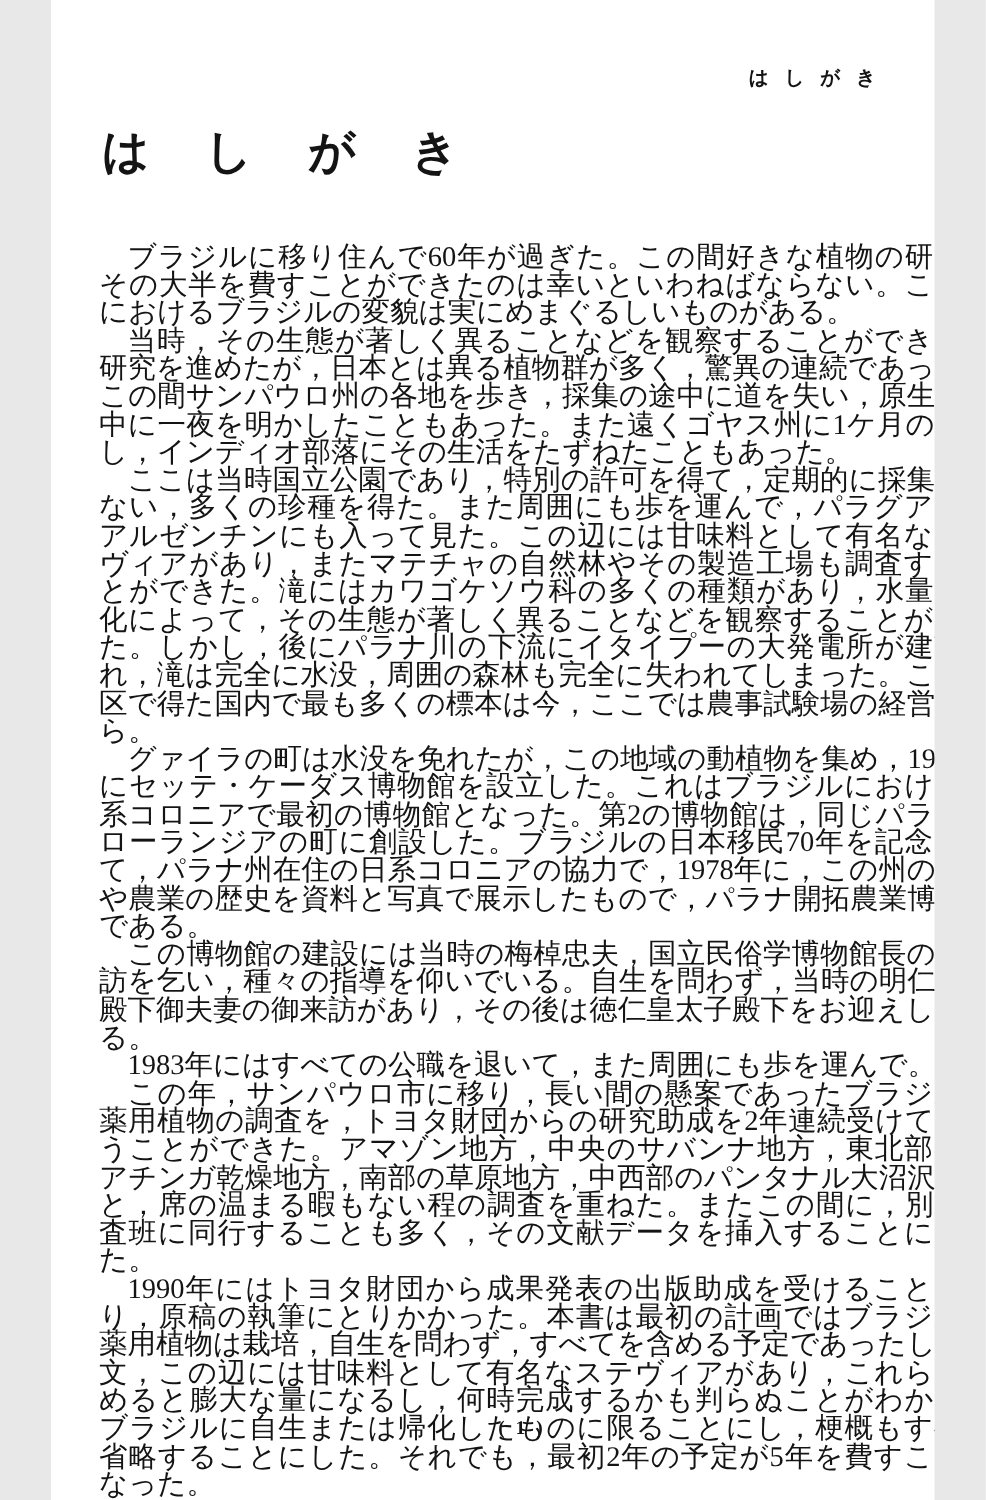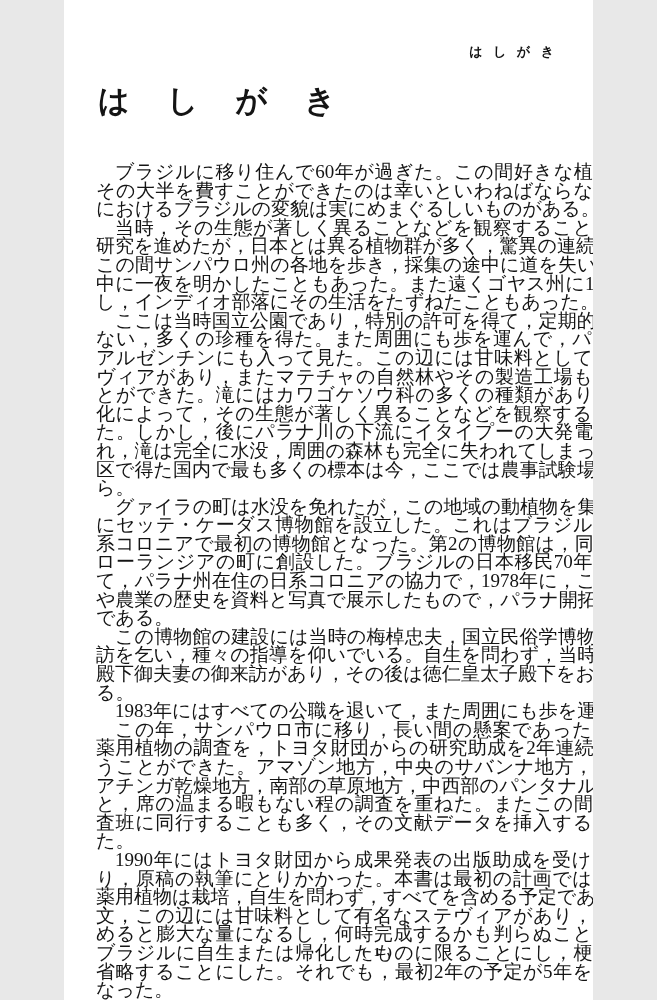--- a/index.html
+++ b/index.html
@@ -2,21 +2,21 @@
 <html><head>
 <meta charset="utf-8">
 <style>
   html, body {
     margin: 0;
     padding: 0;
     background: #e8e8e8;
   }
   .page {
     position: relative;
-    width: 529px;
+    width: 589px;
     height: 1000px;
     margin: 0 auto;
     background: #ffffff;
     color: #141414;
     font-family: "Liberation Serif", "DejaVu Serif", serif;
     overflow: hidden;
     box-sizing: border-box;
   }
   .running-header {
     position: absolute;

